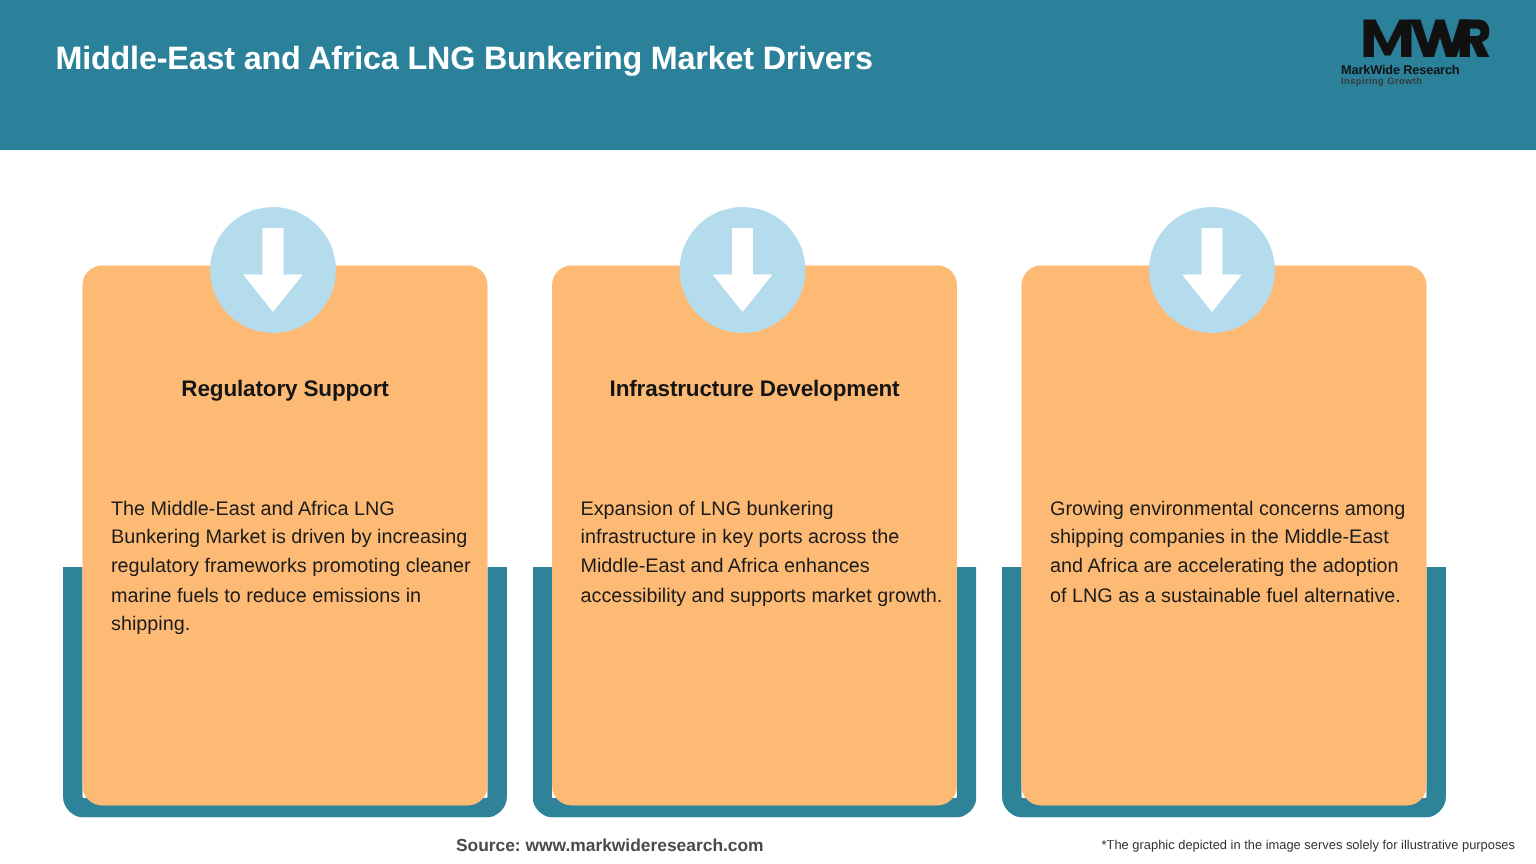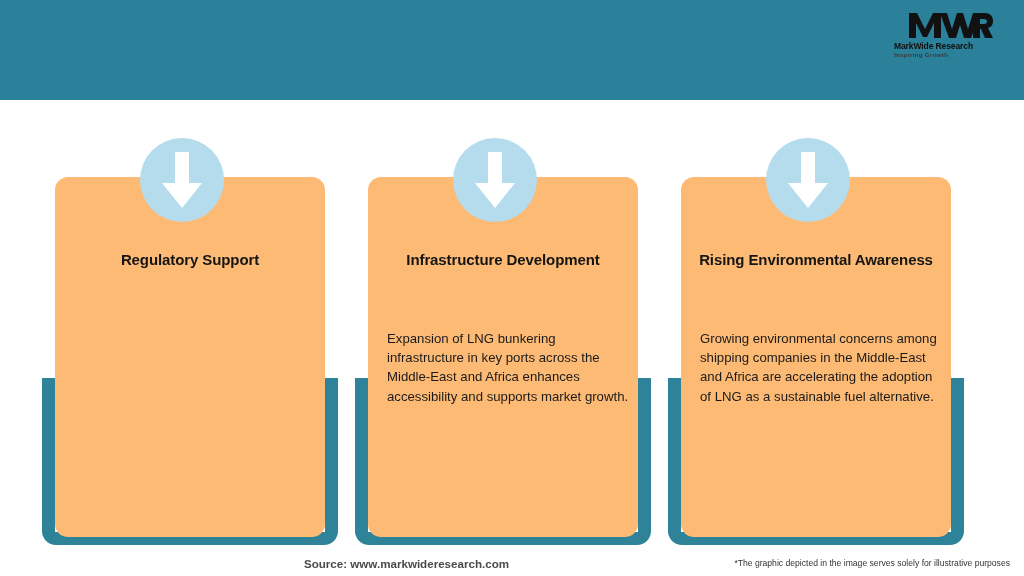--- a/index.html
+++ b/index.html
@@ -165,39 +165,41 @@
     top: 558px;
     font-size: 8.6px;
     color: #333333;
     white-space: nowrap;
   }
 </style>
 </head>
 <body>
 
 <div class="header">
+  <div class="header-title">Middle-East and Africa LNG Bunkering Market Drivers</div>
 
   <div class="logo">
     <svg class="logo-mark" width="86" height="30" viewBox="0 0 86 30">
       <path d="M2 28 L2 3 L10 3 L18 19 L26 3 L34 3 L34 28 L27 28 L27 13 L20 27 L16 27 L9 13 L9 28 Z" fill="#111111"></path>
       <path d="M33 3 L40 3 L45 19 L50 3 L56 3 L61 19 L66 3 L73 3 L64 28 L57 28 L53 15 L49 28 L42 28 Z" fill="#111111"></path>
       <path d="M66 28 L66 3 L78 3 C83 3 86 6 86 11 C86 15 84 17 81 18 L86 28 L78 28 L74 19 L73 19 L73 28 Z
                M73 9 L73 14 L77 14 C79 14 80 13 80 11.5 C80 10 79 9 77 9 Z" fill="#111111"></path>
     </svg>
     <span class="logo-name">MarkWide Research</span>
     <span class="logo-tag">Inspiring Growth</span>
   </div>
 </div>
 
 <div class="cards">
 
   <div class="card-slot s0">
     <div class="frame"></div>
     <div class="card">
       <div class="card-title">Regulatory Support</div>
+      <div class="card-body">The Middle-East and Africa LNG Bunkering Market is driven by increasing regulatory frameworks promoting cleaner marine fuels to reduce emissions in shipping.</div>
     </div>
     <div class="badge">
       <svg width="40" height="56" viewBox="0 0 40 56">
         <path d="M13 0 L27 0 L27 31 L40 31 L20 56 L0 31 L13 31 Z" fill="#ffffff"></path>
       </svg>
     </div>
   </div>
 
   <div class="card-slot s1">
     <div class="frame"></div>
@@ -208,21 +210,20 @@
     <div class="badge">
       <svg width="40" height="56" viewBox="0 0 40 56">
         <path d="M13 0 L27 0 L27 31 L40 31 L20 56 L0 31 L13 31 Z" fill="#ffffff"></path>
       </svg>
     </div>
   </div>
 
   <div class="card-slot s2">
     <div class="frame"></div>
     <div class="card">
-      <div class="card-title">Rising Environmental Awareness</div>
       <div class="card-body">Growing environmental concerns among shipping companies in the Middle-East and Africa are accelerating the adoption of LNG as a sustainable fuel alternative.</div>
     </div>
     <div class="badge">
       <svg width="40" height="56" viewBox="0 0 40 56">
         <path d="M13 0 L27 0 L27 31 L40 31 L20 56 L0 31 L13 31 Z" fill="#ffffff"></path>
       </svg>
     </div>
   </div>
 
 </div>

